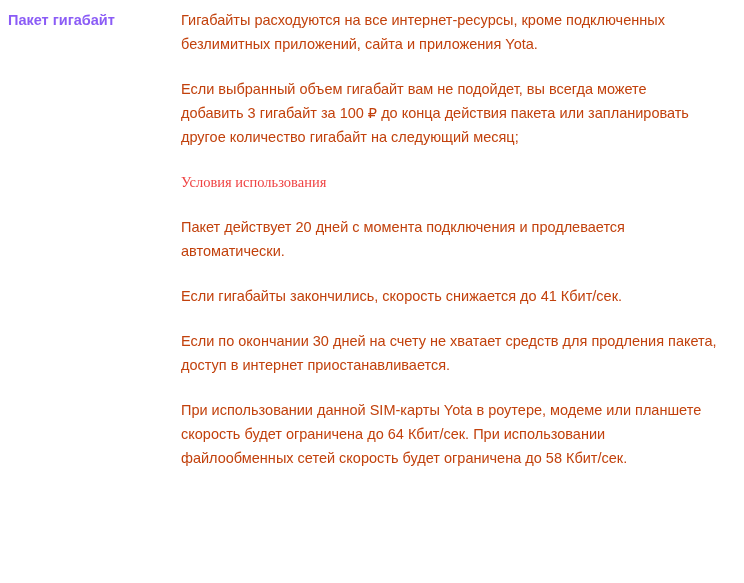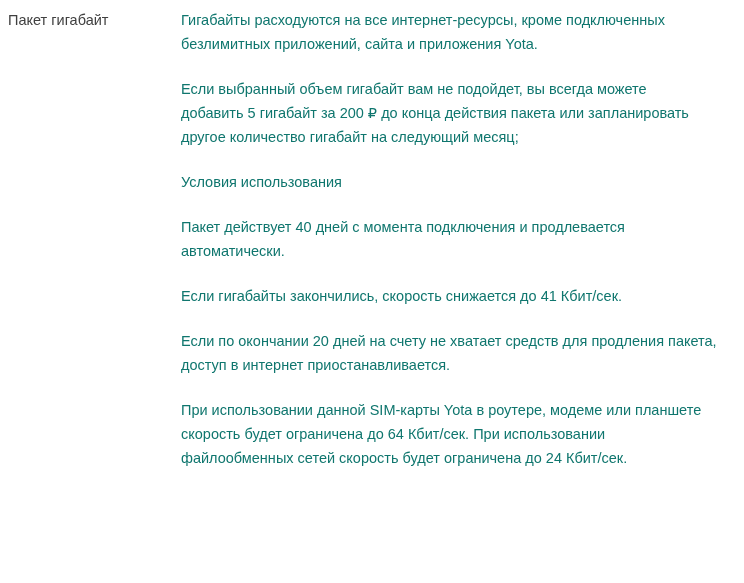--- a/index.html
+++ b/index.html
@@ -21,55 +21,56 @@
     padding: 8px 0 0 8px;
     box-sizing: border-box;
   }
   .label-col {
     width: 173px;
     flex: none;
   }
   .row-label {
     font-size: 14.5px;
     line-height: 24px;
-    font-weight: normal;
-    color: #404040;
+    font-weight: bold;
+    color: #8b5cf6;
   }
   .content-col {
     flex: 1;
     max-width: 556px;
   }
   .content-col p {
     margin: 0 0 21px 0;
     font-size: 14.5px;
     line-height: 24px;
-    color: #0f766e;
+    color: #c2410c;
     white-space: pre-line;
   }
   .content-col p.subheading {
-    color: #0f766e;
+    color: #ef4444;
     font-weight: normal;
+    font-family: Liberation Serif, serif;
   }
 </style>
 </head>
 <body>
 
 <div class="row">
   <div class="label-col">
     <div class="row-label">Пакет гигабайт</div>
   </div>
   <div class="content-col">
     <p>Гигабайты расходуются на все интернет-ресурсы, кроме подключенных
 безлимитных приложений, сайта и приложения Yota.</p>
     <p>Если выбранный объем гигабайт вам не подойдет, вы всегда можете
-добавить 5 гигабайт за 200 ₽ до конца действия пакета или запланировать
+добавить 3 гигабайт за 100 ₽ до конца действия пакета или запланировать
 другое количество гигабайт на следующий месяц;</p>
     <p class="subheading">Условия использования</p>
-    <p>Пакет действует 40 дней с момента подключения и продлевается
+    <p>Пакет действует 20 дней с момента подключения и продлевается
 автоматически.</p>
     <p>Если гигабайты закончились, скорость снижается до 41 Кбит/сек.</p>
-    <p>Если по окончании 20 дней на счету не хватает средств для продления пакета,
+    <p>Если по окончании 30 дней на счету не хватает средств для продления пакета,
 доступ в интернет приостанавливается.</p>
     <p>При использовании данной SIM-карты Yota в роутере, модеме или планшете
 скорость будет ограничена до 64 Кбит/сек. При использовании
-файлообменных сетей скорость будет ограничена до 24 Кбит/сек.</p>
+файлообменных сетей скорость будет ограничена до 58 Кбит/сек.</p>
   </div>
 </div>
 
 </body></html>

